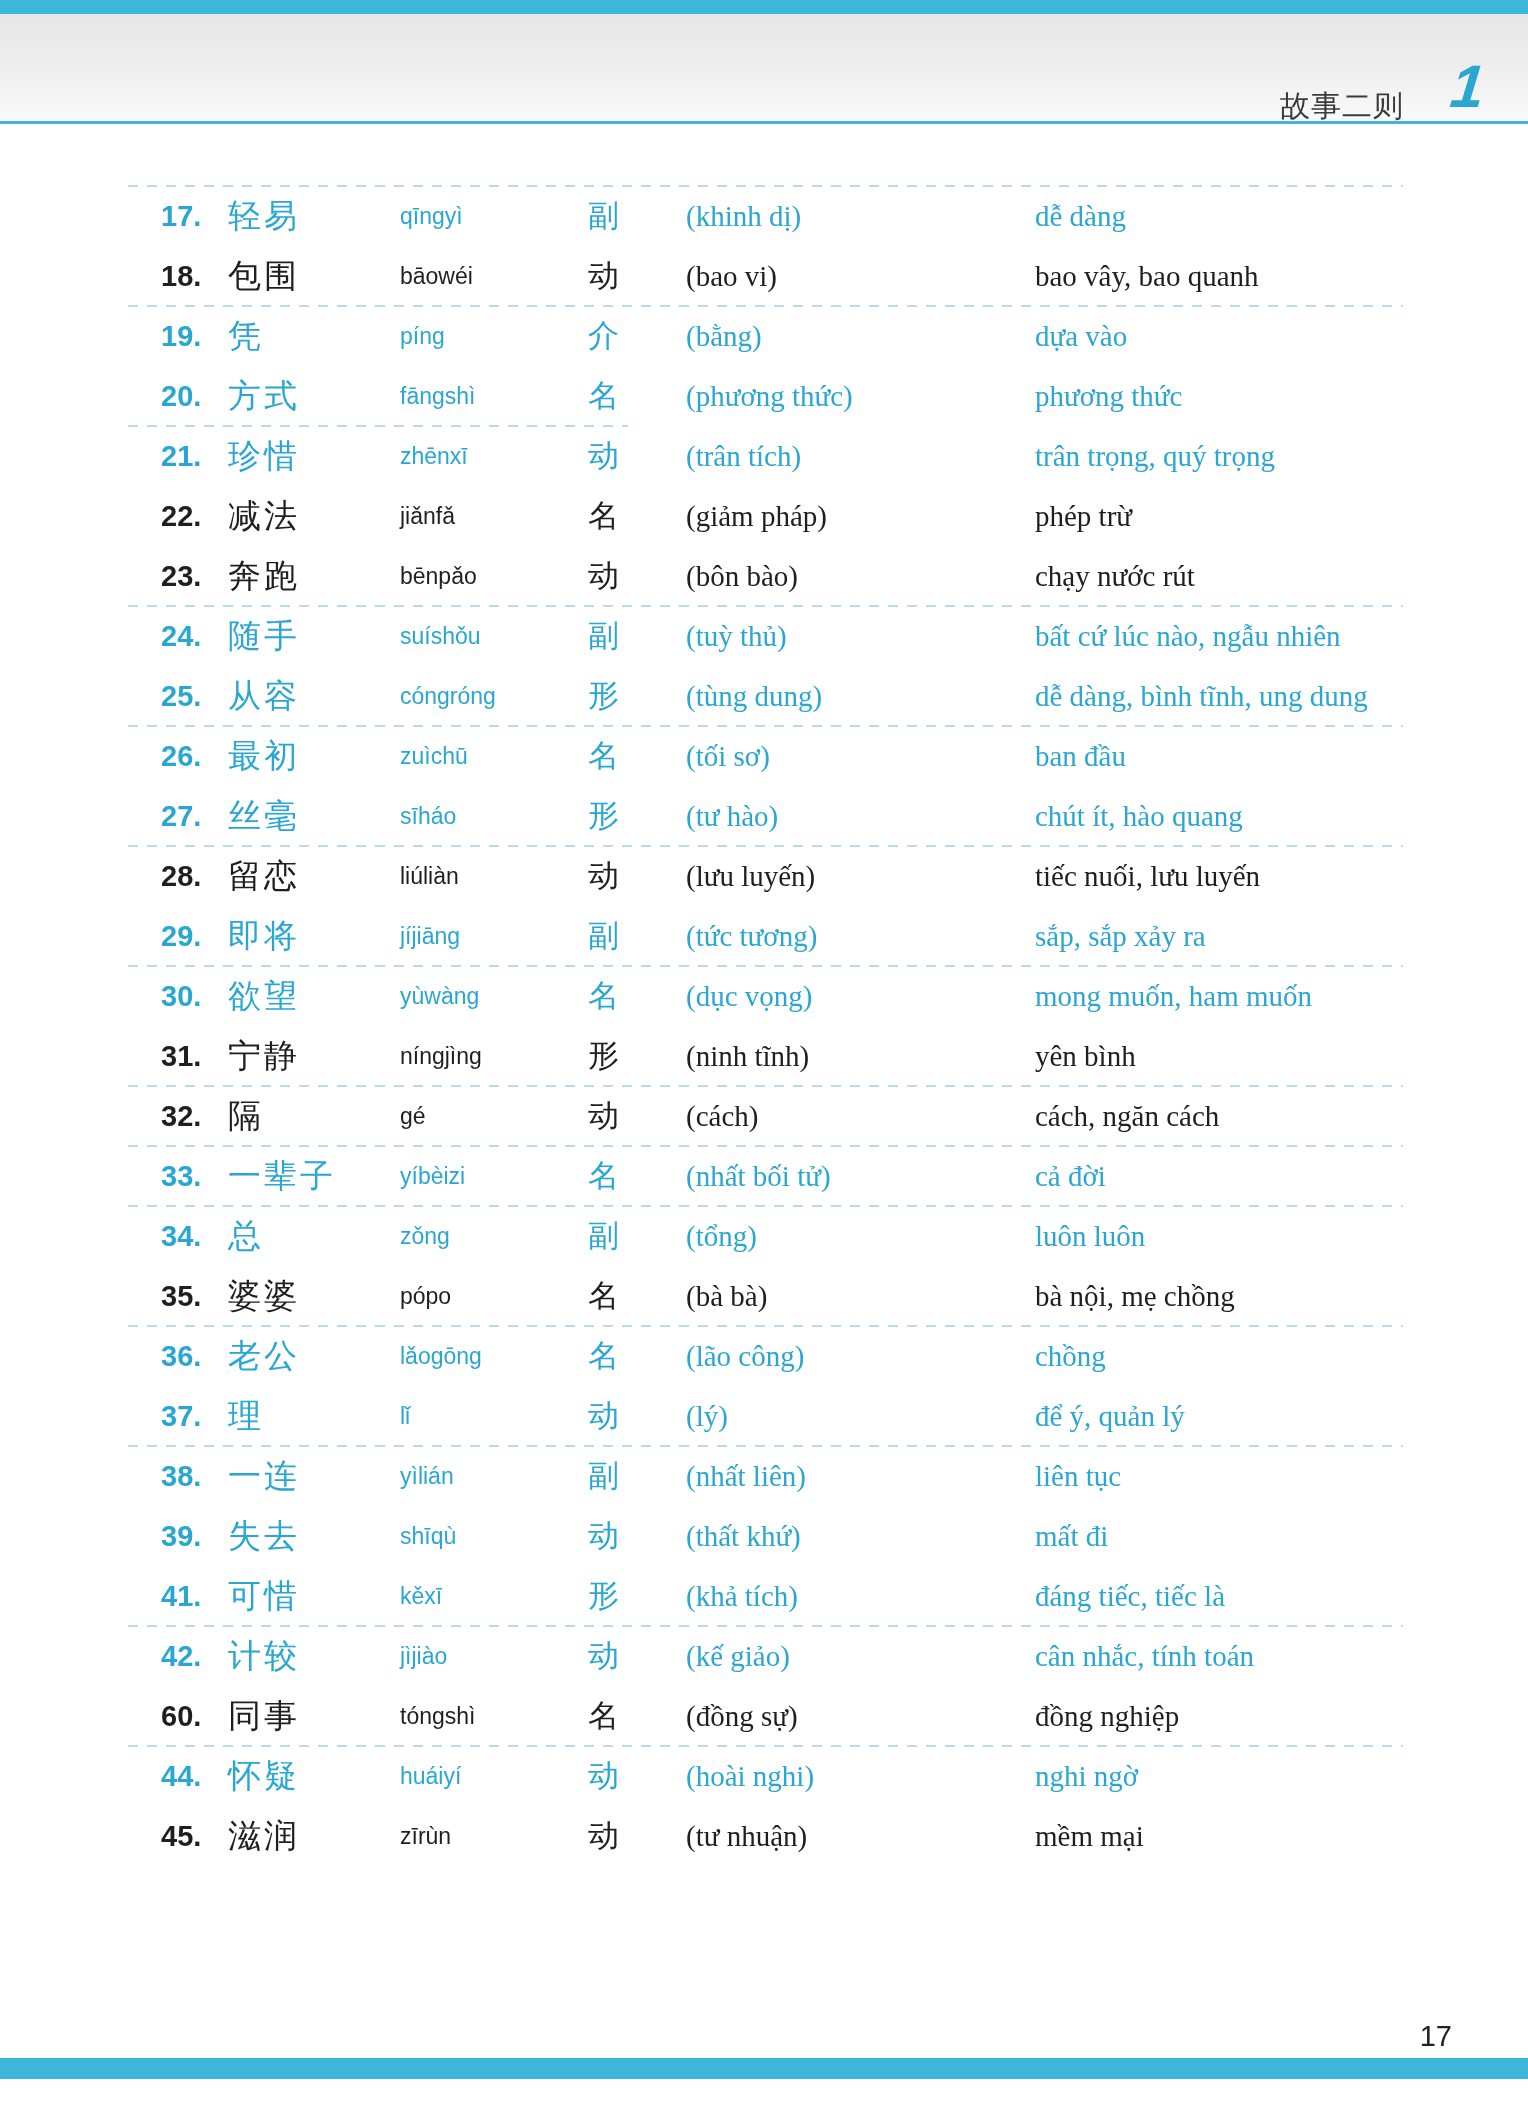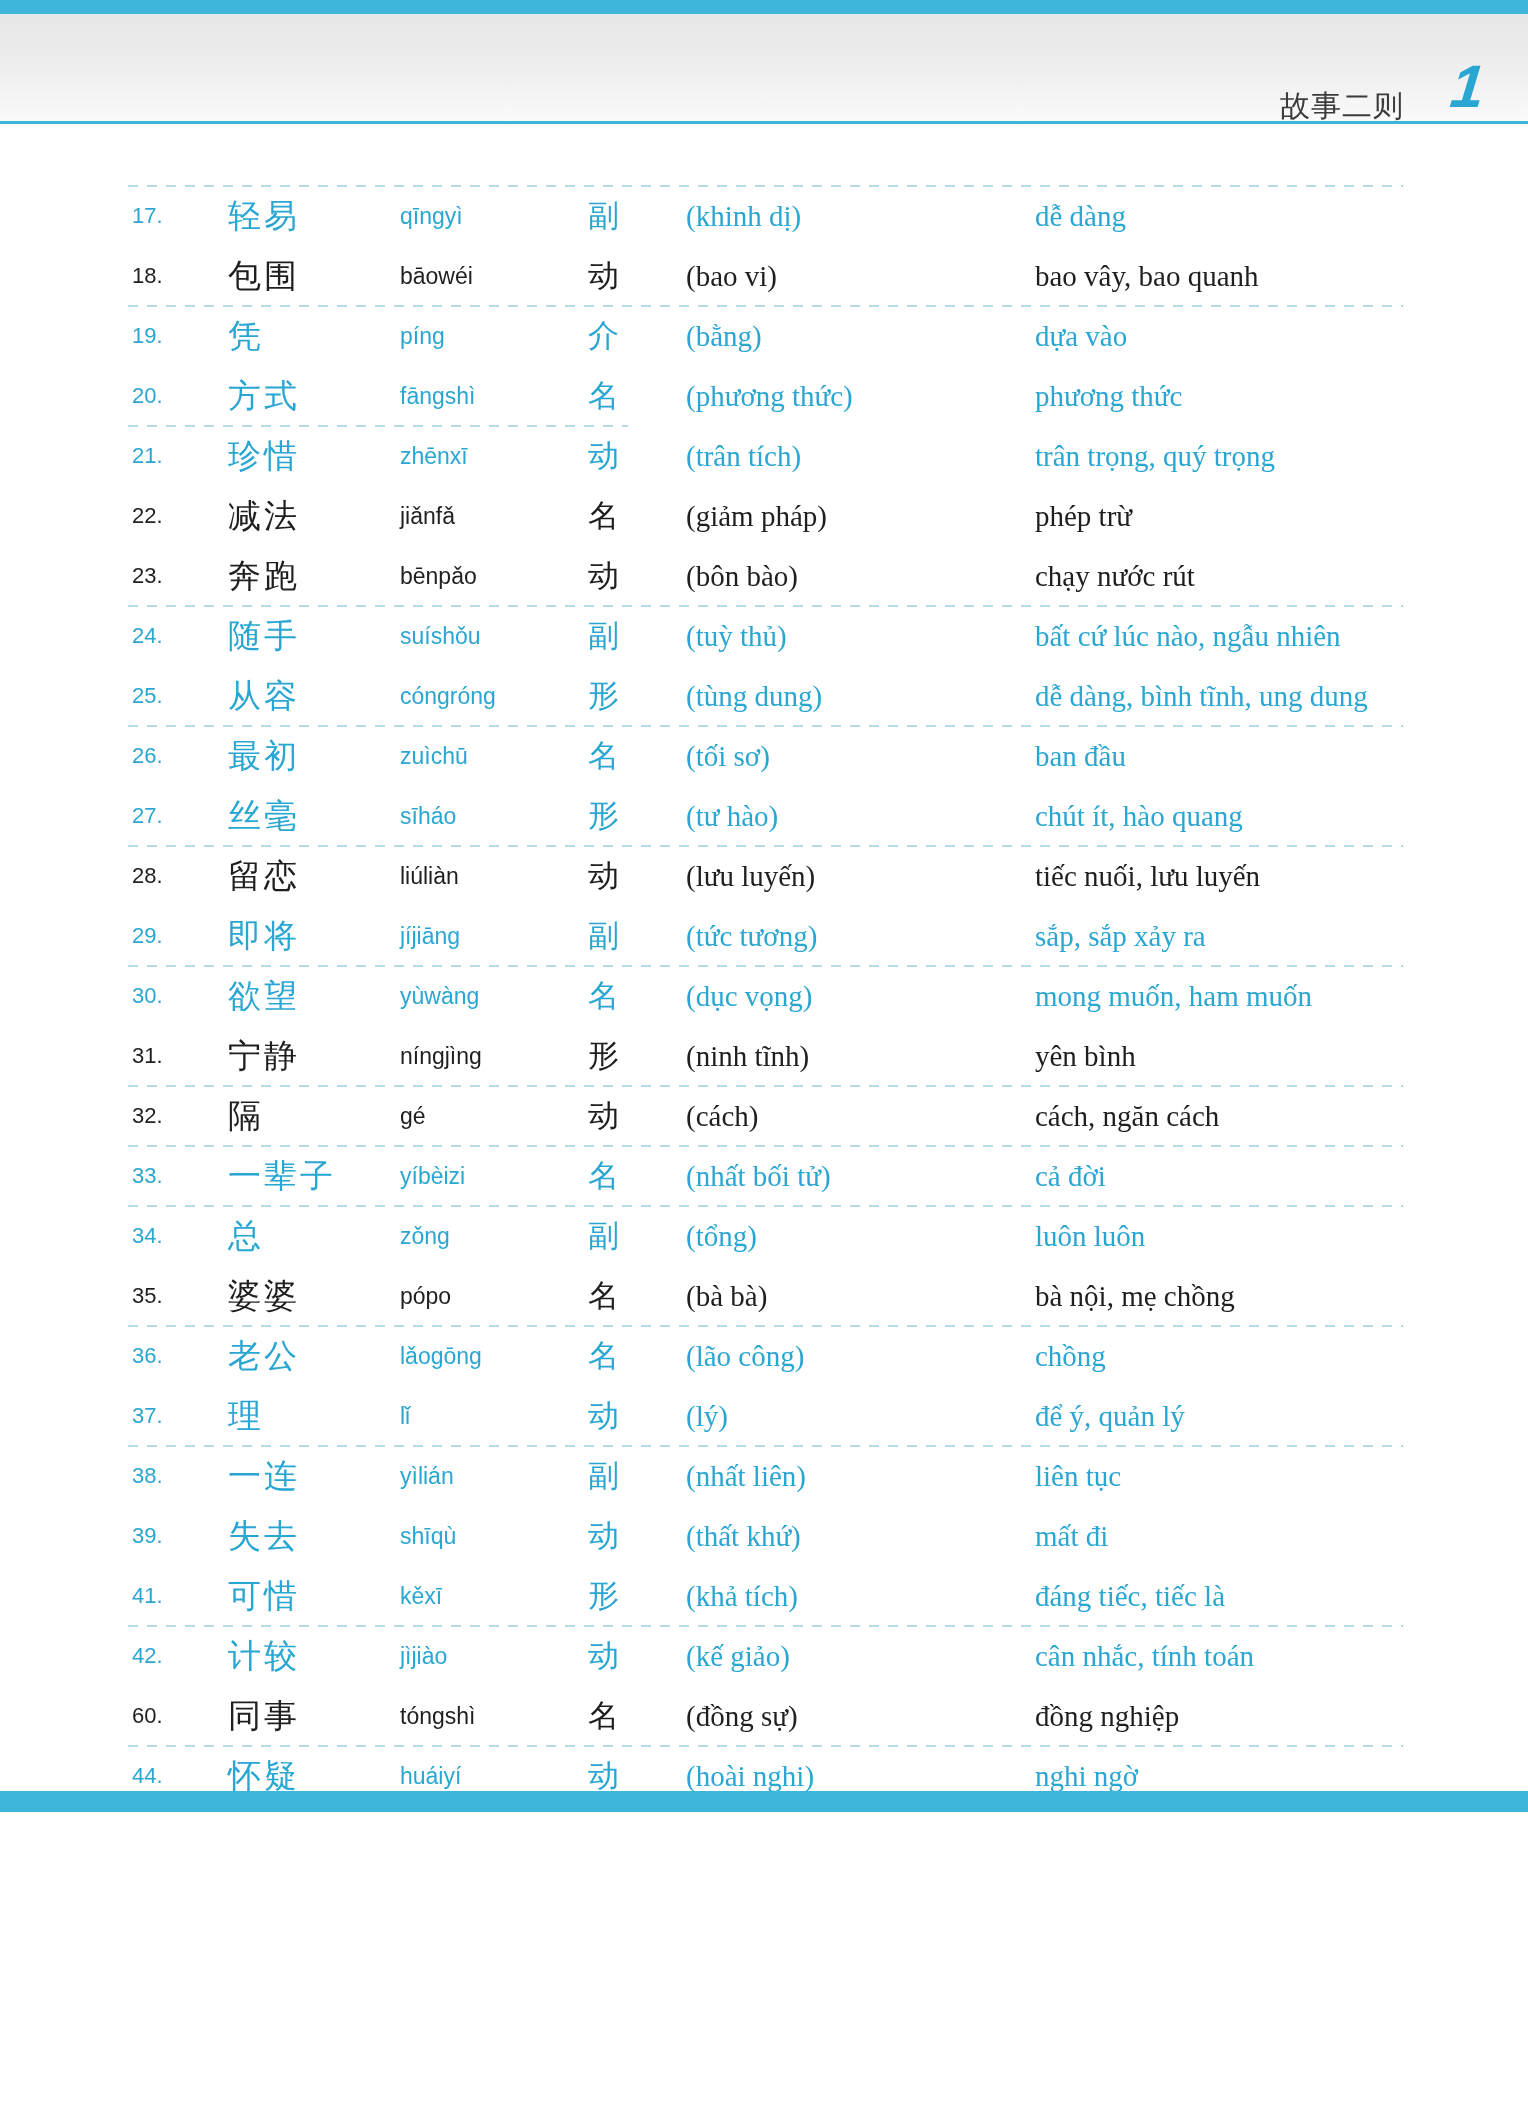--- a/index.html
+++ b/index.html
@@ -6,21 +6,21 @@
     --accent:#2aa6d2;
     --bar:#3eb6da;
     --dash:#b8dce6;
     --ink:#1f1f1f;
     --title:#3b3b3b;
   }
   *{margin:0;padding:0;box-sizing:border-box;}
   body{background:#ffffff;font-family:"Liberation Sans",sans-serif;}
   .page{
     position:relative;
-    width:1528px;height:1812px;
+    width:1528px;height:2079px;
     background:#ffffff;
     overflow:hidden;
   }
   .top-bar{
     position:absolute;top:0;left:0;width:100%;height:14px;
     background:var(--bar);
   }
   .header{
     position:absolute;top:14px;left:0;width:100%;height:110px;
     background:linear-gradient(180deg,#e6e6e6 0%,#efefef 55%,#fafafa 100%);
@@ -61,21 +61,21 @@
   }
   .row.dash-full::before{width:100%;}
   .row.dash-partial::before{width:500px;}
   .c{
     position:absolute;top:50%;
     transform:translateY(-50%);
     white-space:nowrap;
     color:var(--ink);
   }
   .row.cyan .c{color:var(--accent);}
-  .num{left:4px;font-size:22px;}
+  .num{left:33px;font-size:29px;font-weight:bold;}
   .word{left:100px;font-size:33px;letter-spacing:3px;}
   .pinyin{left:272px;font-size:23px;}
   .pos{left:460px;font-size:31px;}
   .reading{left:558px;font-size:29px;font-family:"Liberation Serif",serif;}
   .meaning{left:907px;font-size:29px;font-family:"Liberation Serif",serif;}
   .row.it .reading,.row.it .meaning{font-style:italic;}
   .page-number{
     position:absolute;
     top:2020px;right:76px;
     font-size:29px;

